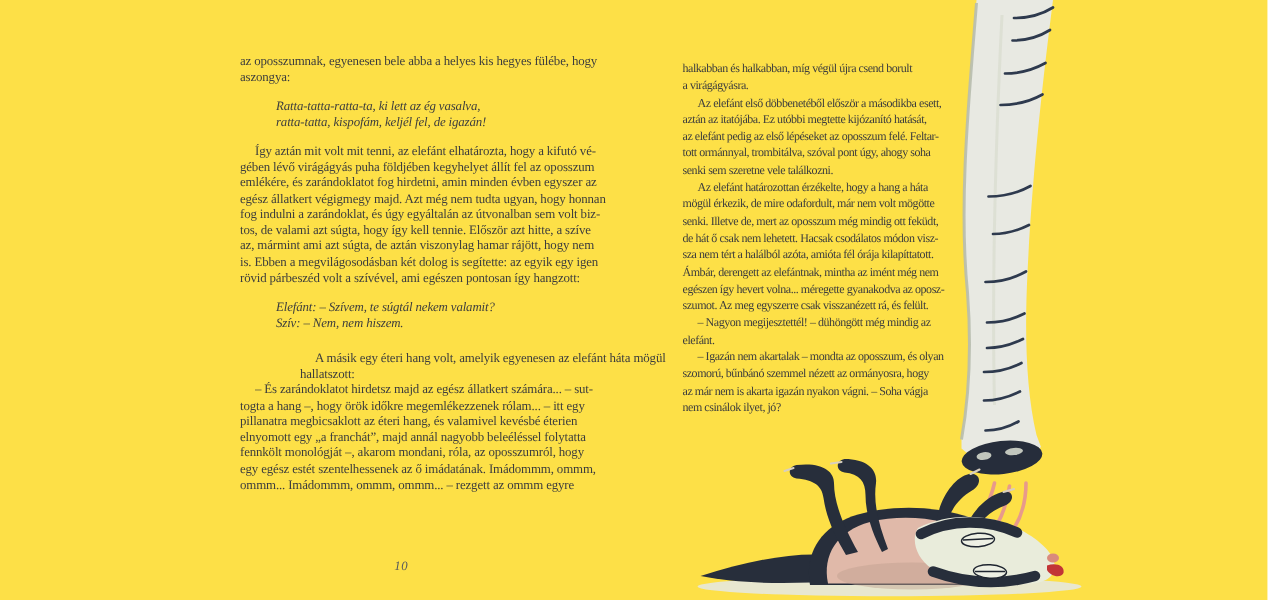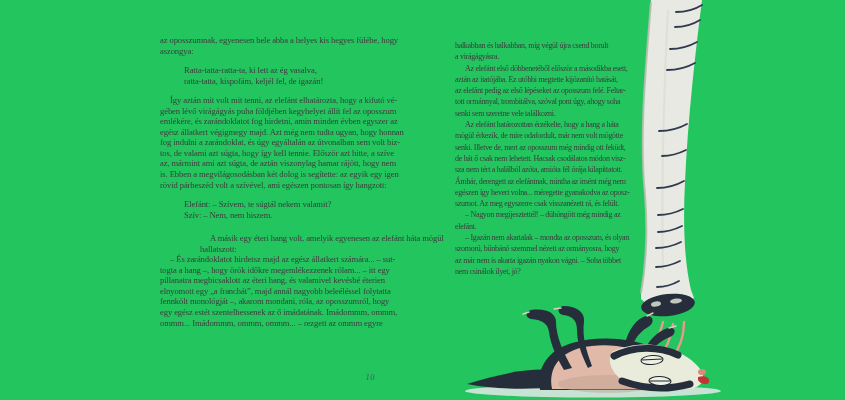--- a/index.html
+++ b/index.html
@@ -1,40 +1,41 @@
 <!DOCTYPE html>
 <html><head>
 <meta charset="utf-8">
 <style>
   html, body { margin: 0; padding: 0; background: #ffffff; }
   .spread {
     position: relative;
     width: 845px; height: 400px;
-    background: #22c55e;
+    background: #fde047;
     overflow: hidden;
     font-family: "Liberation Serif", serif;
   }
   .page-text { color: #3d3d3d; }
   .page-left {
     position: absolute; left: 160px; top: 35px; width: 270px;
     font-size: 8.6px; line-height: 10.55px; letter-spacing: -0.1px;
   }
   .page-right {
     position: absolute; left: 455px; top: 40px; width: 196px;
     font-size: 8px; line-height: 11.3px; letter-spacing: -0.3px;
   }
   p { margin: 0; white-space: pre; }
   .indent { text-indent: 10px; }
   .verse {
     margin: 9px 0 9px 24px;
+    font-style: italic;
   }
   .gap-top { margin-top: 13px; margin-left: 40px; }
   .page-num {
     position: absolute; left: 160px; top: 372px; width: 215px;
-    text-align: right;
+    text-align: center;
     font-size: 8.5px; color: #55595c; letter-spacing: 0.5px; font-style: italic;
   }
   .illustration {
     position: absolute; left: 0; top: 0; width: 845px; height: 400px;
     pointer-events: none;
   }
 </style>
 </head>
 <body>
 
@@ -81,21 +82,21 @@
 senki. Illetve de, mert az oposszum még mindig ott feküdt,
 de hát ő csak nem lehetett. Hacsak csodálatos módon visz-
 sza nem tért a halálból azóta, amióta fél órája kilapíttatott.
 Ámbár, derengett az elefántnak, mintha az imént még nem
 egészen így hevert volna... méregette gyanakodva az oposz-
 szumot. Az meg egyszerre csak visszanézett rá, és felült.</p>
     <p class="indent">– Nagyon megijesztettél! – dühöngött még mindig az
 elefánt.</p>
     <p class="indent">– Igazán nem akartalak – mondta az oposszum, és olyan
 szomorú, bűnbánó szemmel nézett az ormányosra, hogy
-az már nem is akarta igazán nyakon vágni. – Soha többet
+az már nem is akarta igazán nyakon vágni. – Soha vágja
 nem csinálok ilyet, jó?</p>
   </div>
 
   <svg class="illustration" viewBox="0 0 845 400">
 
     <ellipse cx="593" cy="391" rx="128" ry="6.5" opacity="0.85" fill="#e4e8e8"></ellipse>
 
     <g>
       <path d="M651,0 C646,65 639,135 645,195 C648,235 646,265 641,293 L641,299
                C655,312 682,310 694,298 L691,290 C684,260 683,222 685,182

